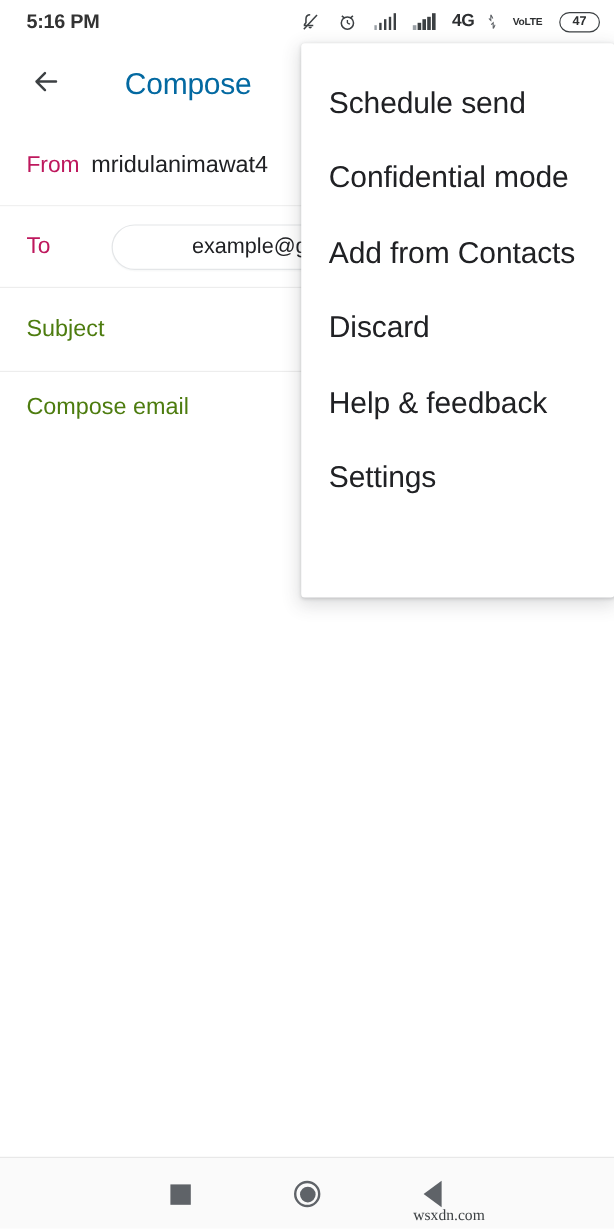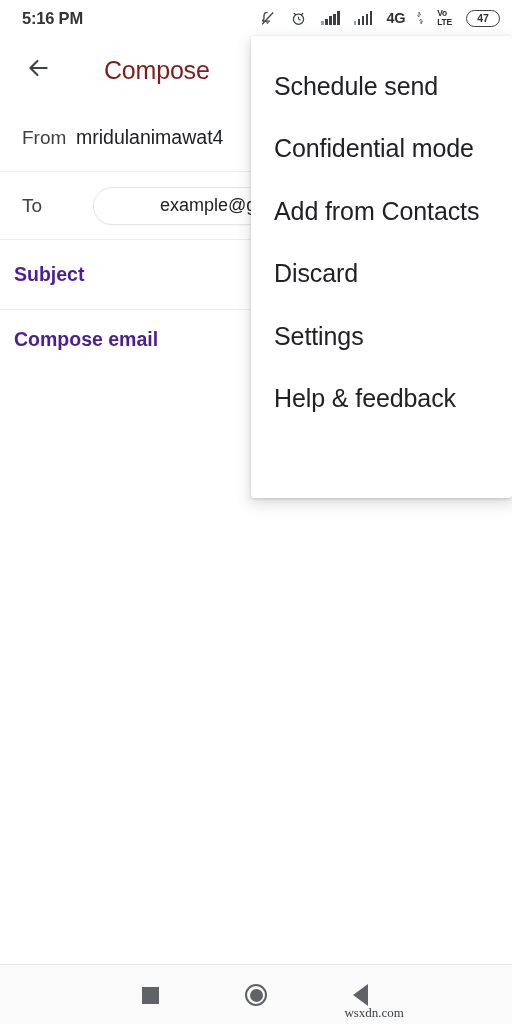--- a/index.html
+++ b/index.html
@@ -71,21 +71,21 @@
   #data-arrows {
     font-size: 7px;
     line-height: 7px;
     color: #5f6368;
     display: flex;
     flex-direction: column;
     margin-left: -2px;
   }
   #volte {
     display: flex;
-    flex-direction: column;
+    flex-direction: row;
     align-items: flex-start;
     font-size: 8.5px;
     font-weight: bold;
     line-height: 9px;
     color: #2d2f31;
     letter-spacing: -0.2px;
   }
   #battery {
     position: relative;
     width: 34px;
@@ -117,21 +117,21 @@
     width: 56px;
     height: 56px;
     margin-left: 10px;
     display: flex;
     align-items: center;
     justify-content: center;
     border-radius: 50%;
   }
   #page-title {
     font-size: 25px;
-    color: #7f1d1d;
+    color: #0369a1;
     margin-left: 38px;
     letter-spacing: -0.2px;
   }
 
   
   .field-row {
     position: absolute;
     left: 0;
     width: 512px;
     display: flex;
@@ -141,34 +141,33 @@
   }
   #row-from    { top: 104px;  height: 68px; }
   #row-to      { top: 172px;  height: 68px; }
   #row-subject { top: 240px;  height: 70px; }
   #row-body    { top: 310px;  height: 72px; border-bottom: none; align-items: flex-start; }
 
   .field-label {
     width: 76px;
     padding-left: 22px;
     font-size: 19px;
-    color: #404040;
+    color: #be185d;
     flex: 0 0 auto;
   }
   .field-value {
     font-size: 19.5px;
     color: #202124;
     white-space: nowrap;
   }
   .field-placeholder {
-    padding-left: 14px;
+    padding-left: 22px;
     font-size: 19.5px;
-    color: #4c1d95;
+    color: #4d7c0f;
     white-space: nowrap;
-    font-weight: bold;
   }
   #body-placeholder { padding-top: 18px; text-align: right; }
 
   #recipient-chip {
     margin-left: 17px;
     height: 38px;
     padding: 0 20px 0 66px;
     border: 1px solid #e4e6e8;
     border-radius: 19px;
     background: #ffffff;
@@ -360,22 +359,22 @@
 
   <div class="field-row" id="row-body">
     <div class="field-placeholder" id="body-placeholder">Compose email</div>
   </div>
 
   <div id="overflow-menu">
     <div class="menu-item">Schedule send</div>
     <div class="menu-item">Confidential mode</div>
     <div class="menu-item">Add from Contacts</div>
     <div class="menu-item">Discard</div>
+    <div class="menu-item">Help &amp; feedback</div>
     <div class="menu-item">Settings</div>
-    <div class="menu-item">Help &amp; feedback</div>
   </div>
 
   <div id="nav-bar">
     <div class="nav-btn" id="nav-recents">
       <span id="recents-square"></span>
     </div>
     <div class="nav-btn" id="nav-home">
       <span id="home-circle"></span>
     </div>
     <div class="nav-btn" id="nav-back">

